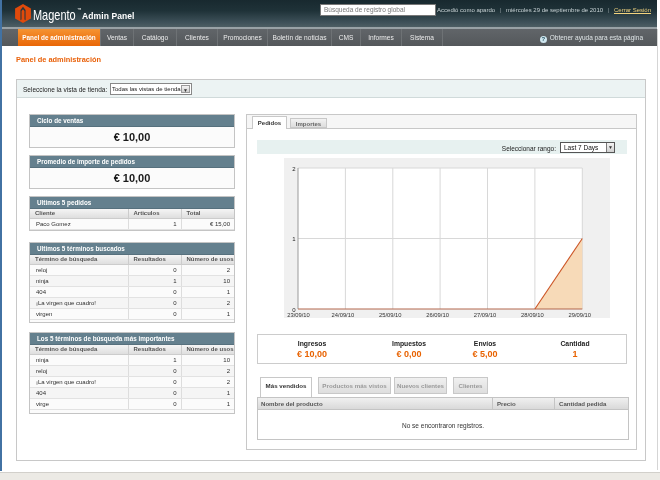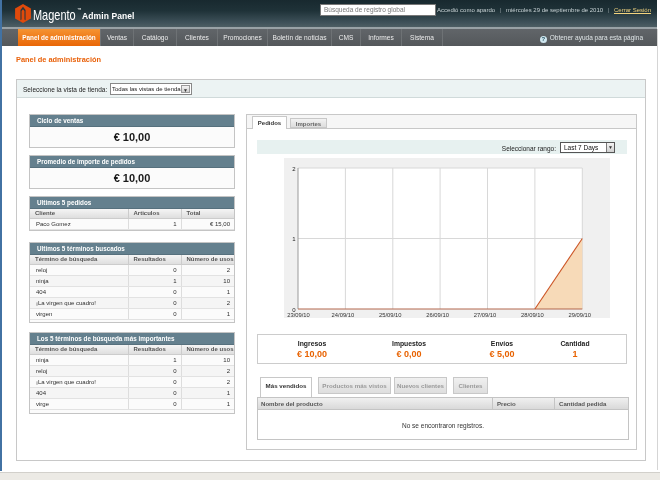--- a/index.html
+++ b/index.html
@@ -304,21 +304,21 @@
 
       <div id="totals">
         <div class="cell" style="left:54px;">
             <div class="cl">Ingresos</div>
             <div class="cv">€ 10,00</div>
           </div>
         <div class="cell" style="left:151px;">
             <div class="cl">Impuestos</div>
             <div class="cv">€ 0,00</div>
           </div>
-        <div class="cell" style="left:244px;">
+        <div class="cell" style="left:227px;">
             <div class="cl">Envíos</div>
             <div class="cv">€ 5,00</div>
           </div>
         <div class="cell" style="left:317px;">
             <div class="cl">Cantidad</div>
             <div class="cv">1</div>
           </div>
       </div>
 
       <div class="tab2" id="t2a">Más vendidos</div>

